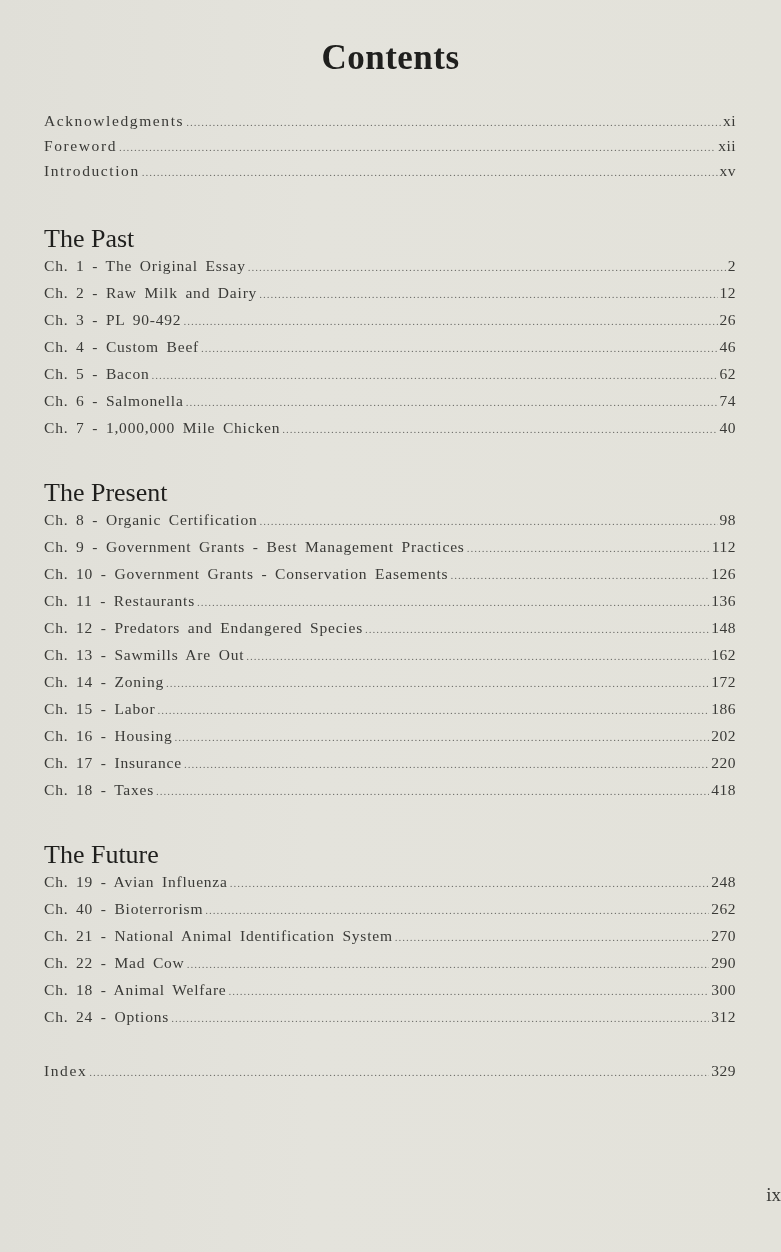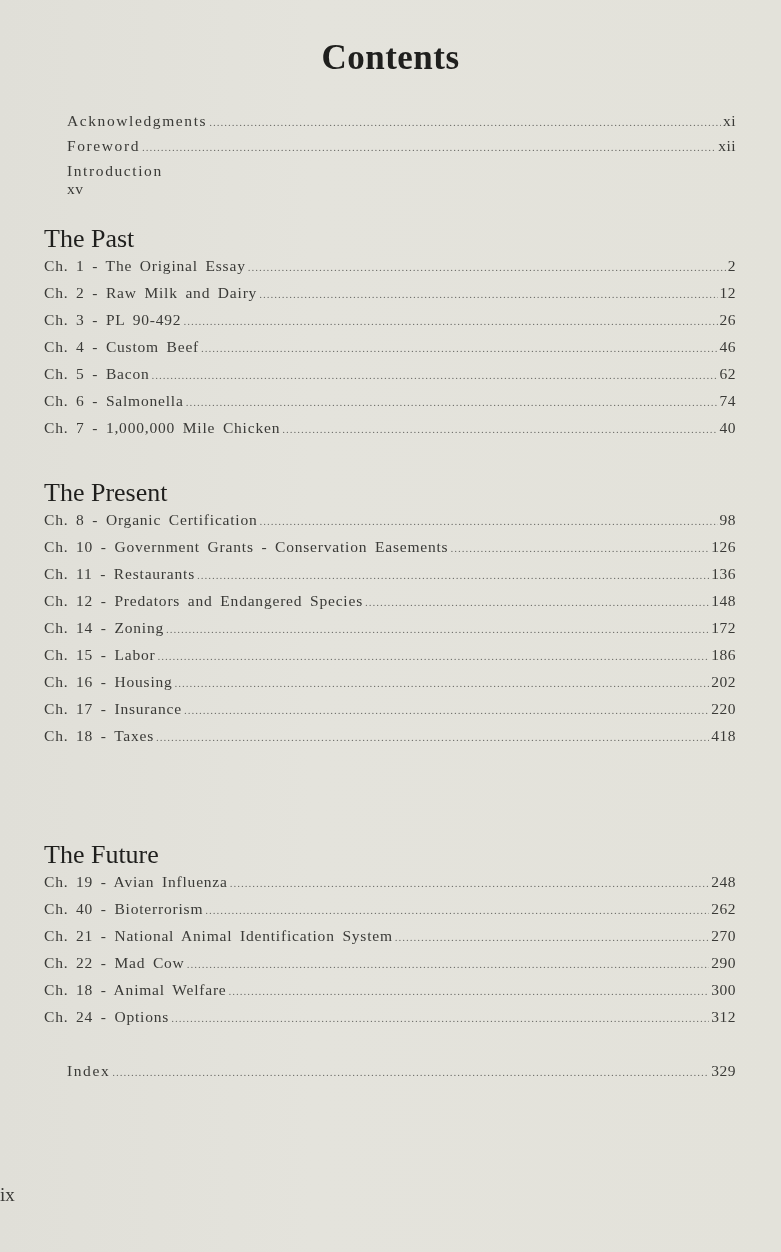--- a/index.html
+++ b/index.html
@@ -45,21 +45,20 @@
       color: #3a3a37;
       white-space: nowrap;
     }
     .row .label {
       flex: 0 0 auto;
       letter-spacing: 0.8px;
       word-spacing: 3px;
     }
     .row .front-label {
       letter-spacing: 1.6px;
-      margin-left: 23px;
     }
     .row .dots {
       flex: 1 1 auto;
       overflow: hidden;
       margin: 0 2px;
       color: #6a6a66;
       letter-spacing: 1px;
       font-size: 11px;
     }
     .row .dots::before {
@@ -75,21 +74,21 @@
       color: #1f1f1d;
       height: 34px;
       line-height: 34px;
       margin-bottom: 1px;
     }
     .folio {
       position: absolute;
       top: 1184px;
       left: 0;
       width: 781px;
-      text-align: left;
+      text-align: right;
       font-size: 19px;
       color: #3a3a37;
     }
   </style>
 </head>
 <body>
 
 <div class="page">
 
   <div class="title">Contents</div>
@@ -98,21 +97,21 @@
     <div class="row">
       <span class="label front-label">Acknowledgments</span>
       <span class="dots"></span>
       <span class="page-num">xi</span>
     </div>
     <div class="row" style="margin-top:-2px;">
       <span class="label front-label">Foreword</span>
       <span class="dots"></span>
       <span class="page-num">xii</span>
     </div>
-    <div class="row" style="margin-top:-2px;flex-direction:column;">
+    <div class="row" style="margin-top:-2px;">
       <span class="label front-label">Introduction</span>
       <span class="dots"></span>
       <span class="page-num">xv</span>
     </div>
   </div>
 
   <div class="toc" style="top:222px;">
     <div class="section-heading">The Past</div>
     <div class="row">
       <span class="label">Ch. 1 - The Original Essay</span>
@@ -152,33 +151,43 @@
   </div>
 
   <div class="toc" style="top:476px;">
     <div class="section-heading">The Present</div>
     <div class="row">
       <span class="label">Ch. 8 - Organic Certification</span>
       <span class="dots"></span>
       <span class="page-num">98</span>
     </div>
     <div class="row">
+      <span class="label">Ch. 9 - Government Grants - Best Management Practices</span>
+      <span class="dots"></span>
+      <span class="page-num">112</span>
+    </div>
+    <div class="row">
       <span class="label">Ch. 10 - Government Grants - Conservation Easements</span>
       <span class="dots"></span>
       <span class="page-num">126</span>
     </div>
     <div class="row">
       <span class="label">Ch. 11 - Restaurants</span>
       <span class="dots"></span>
       <span class="page-num">136</span>
     </div>
     <div class="row">
       <span class="label">Ch. 12 - Predators and Endangered Species</span>
       <span class="dots"></span>
       <span class="page-num">148</span>
+    </div>
+    <div class="row">
+      <span class="label">Ch. 13 - Sawmills Are Out</span>
+      <span class="dots"></span>
+      <span class="page-num">162</span>
     </div>
     <div class="row">
       <span class="label">Ch. 14 - Zoning</span>
       <span class="dots"></span>
       <span class="page-num">172</span>
     </div>
     <div class="row">
       <span class="label">Ch. 15 - Labor</span>
       <span class="dots"></span>
       <span class="page-num">186</span>

